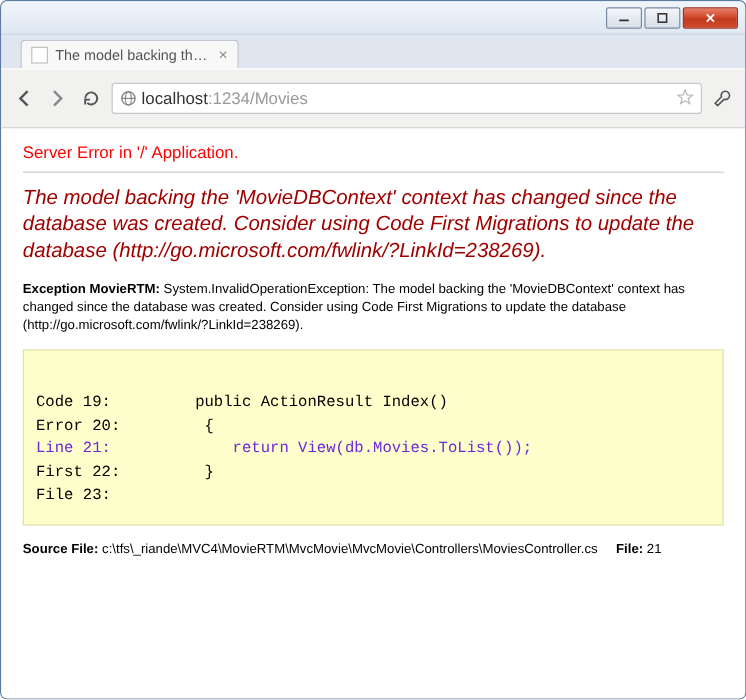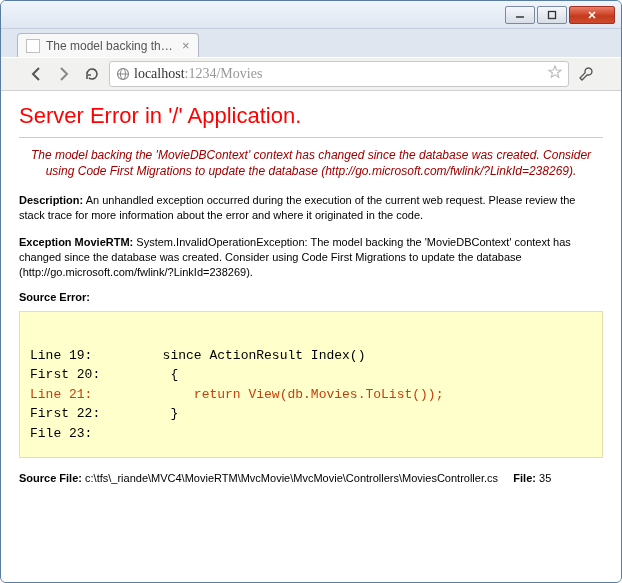--- a/index.html
+++ b/index.html
@@ -76,29 +76,28 @@
   }
   .tab .favicon {
     width: 14px; height: 14px;
     background: #fff;
     border: 1px solid #c0c0c0;
     display: inline-block;
   }
   .tab .tab-title { white-space: nowrap; overflow: hidden; text-overflow: ellipsis; max-width: 130px; }
   .tab .tab-close { color: #888; font-size: 13px; cursor: default; }
   .toolbar {
-    height: 34px;
+    height: 50px;
     background: #f1f1f0;
     border-top: 1px solid #fff;
     border-bottom: 1px solid #d0d0d0;
     display: flex;
     align-items: center;
-    padding: 0 24px;
+    padding: 0 8px;
     gap: 6px;
-    font-family: Liberation Serif, serif;
   }
   .nav-btn {
     width: 22px;
     height: 22px;
     display: flex;
     align-items: center;
     justify-content: center;
     color: #888;
     cursor: default;
   }
@@ -130,37 +129,36 @@
     flex: 1;
     background: #fff;
     overflow: auto;
     padding: 12px 18px;
     font-family: Arial, Helvetica, sans-serif;
   }
   .content h1 {
     font-family: Verdana, Arial, sans-serif;
     font-weight: normal;
     color: red;
-    font-size: 22px;
+    font-size: 14px;
     margin-bottom: 8px;
   }
   .content hr {
     border: none;
     border-top: 1px solid #ccc;
     margin-bottom: 10px;
   }
   .content h2 {
     font-family: Verdana, Arial, sans-serif;
     font-style: italic;
     font-weight: normal;
     color: #a00000;
-    font-size: 12px;
+    font-size: 17px;
     line-height: 1.3;
     margin-bottom: 14px;
-    text-align: center;
   }
   .content p {
     font-size: 11px;
     color: #000;
     margin-bottom: 12px;
     line-height: 1.35;
   }
   .content p b { font-weight: bold; }
   .source-error {
     font-size: 11px;
@@ -172,21 +170,21 @@
     border: 1px solid #e0e0b0;
     padding: 14px 10px;
     font-family: Consolas, 'Courier New', monospace;
     font-size: 13px;
     white-space: pre;
     overflow-x: auto;
     margin-bottom: 14px;
     line-height: 1.5;
     color: #000;
   }
-  .code-box .hl { color: #c2410c; text-align: right; }
+  .code-box .hl { color: #6d28d9; text-align: right; }
   .source-file {
     font-size: 11px;
     color: #000;
   }
   .source-file b { font-weight: bold; text-align: right; }
 </style>
 </head>
 <body>
 
 <div class="window">
@@ -256,36 +254,32 @@
           <path d="M10.5 2a3.5 3.5 0 0 0-3.3 4.7L2 12l2 2 5.3-5.2A3.5 3.5 0 1 0 10.5 2z" fill="none" stroke="currentColor" stroke-width="1.3"></path>
         </svg>
     </div>
   </div>
 
   <div class="content">
     <h1>Server Error in '/' Application.</h1>
     <hr>
     <h2>The model backing the 'MovieDBContext' context has changed since the database was created. Consider using Code First Migrations to update the database (http://go.microsoft.com/fwlink/?LinkId=238269).</h2>
 
-    <p>
-      <b>Description:</b><span> An unhandled exception occurred during the execution of the current web request. Please review the stack trace for more information about the error and where it originated in the code.</span>
-    </p>
 
     <p>
       <b>Exception MovieRTM:</b><span> System.InvalidOperationException: The model backing the 'MovieDBContext' context has changed since the database was created. Consider using Code First Migrations to update the database (http://go.microsoft.com/fwlink/?LinkId=238269).</span>
     </p>
 
-    <div class="source-error">Source Error:</div>
 
     <div class="code-box">
-<span>Line 19:         since ActionResult Index()</span>
-<span>First 20:         {</span>
+<span>Code 19:         public ActionResult Index()</span>
+<span>Error 20:         {</span>
 <span class="hl">Line 21:             return View(db.Movies.ToList());</span>
 <span>First 22:         }</span>
 <span>File 23:</span></div>
 
     <div class="source-file">
       <b>Source File:</b><span> c:\tfs\_riande\MVC4\MovieRTM\MvcMovie\MvcMovie\Controllers\MoviesController.cs</span>
       &nbsp;&nbsp;&nbsp;
-      <b>File:</b><span> 35</span>
+      <b>File:</b><span> 21</span>
     </div>
   </div>
 </div>
 
 </body></html>

